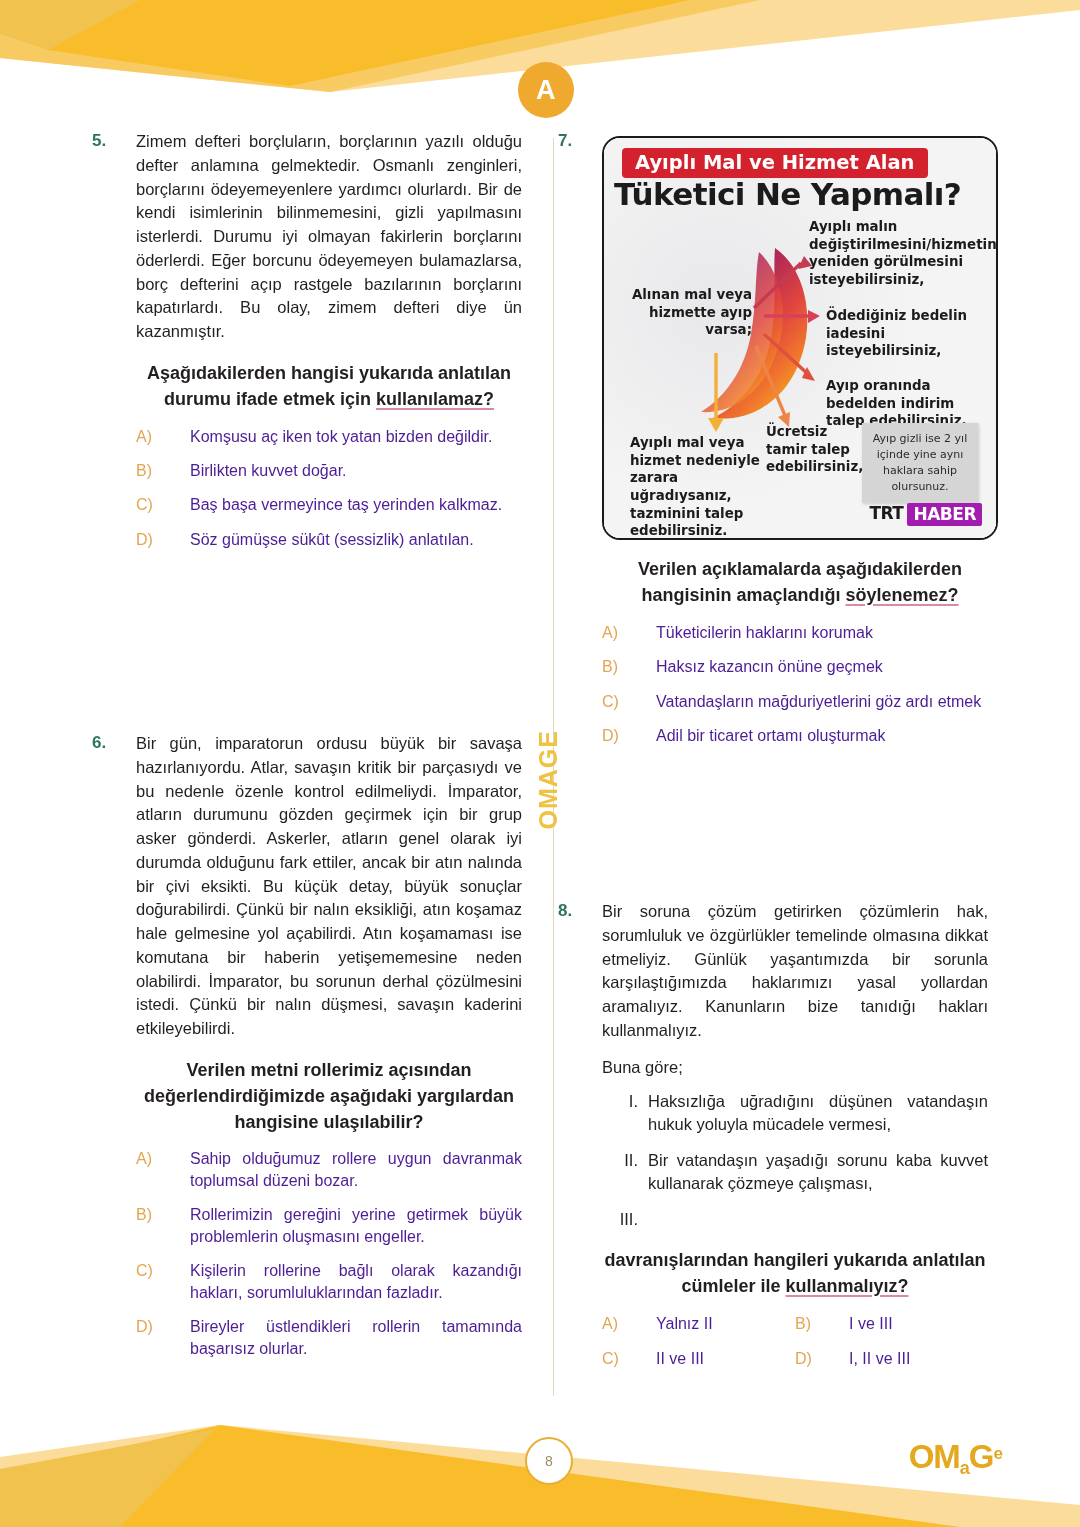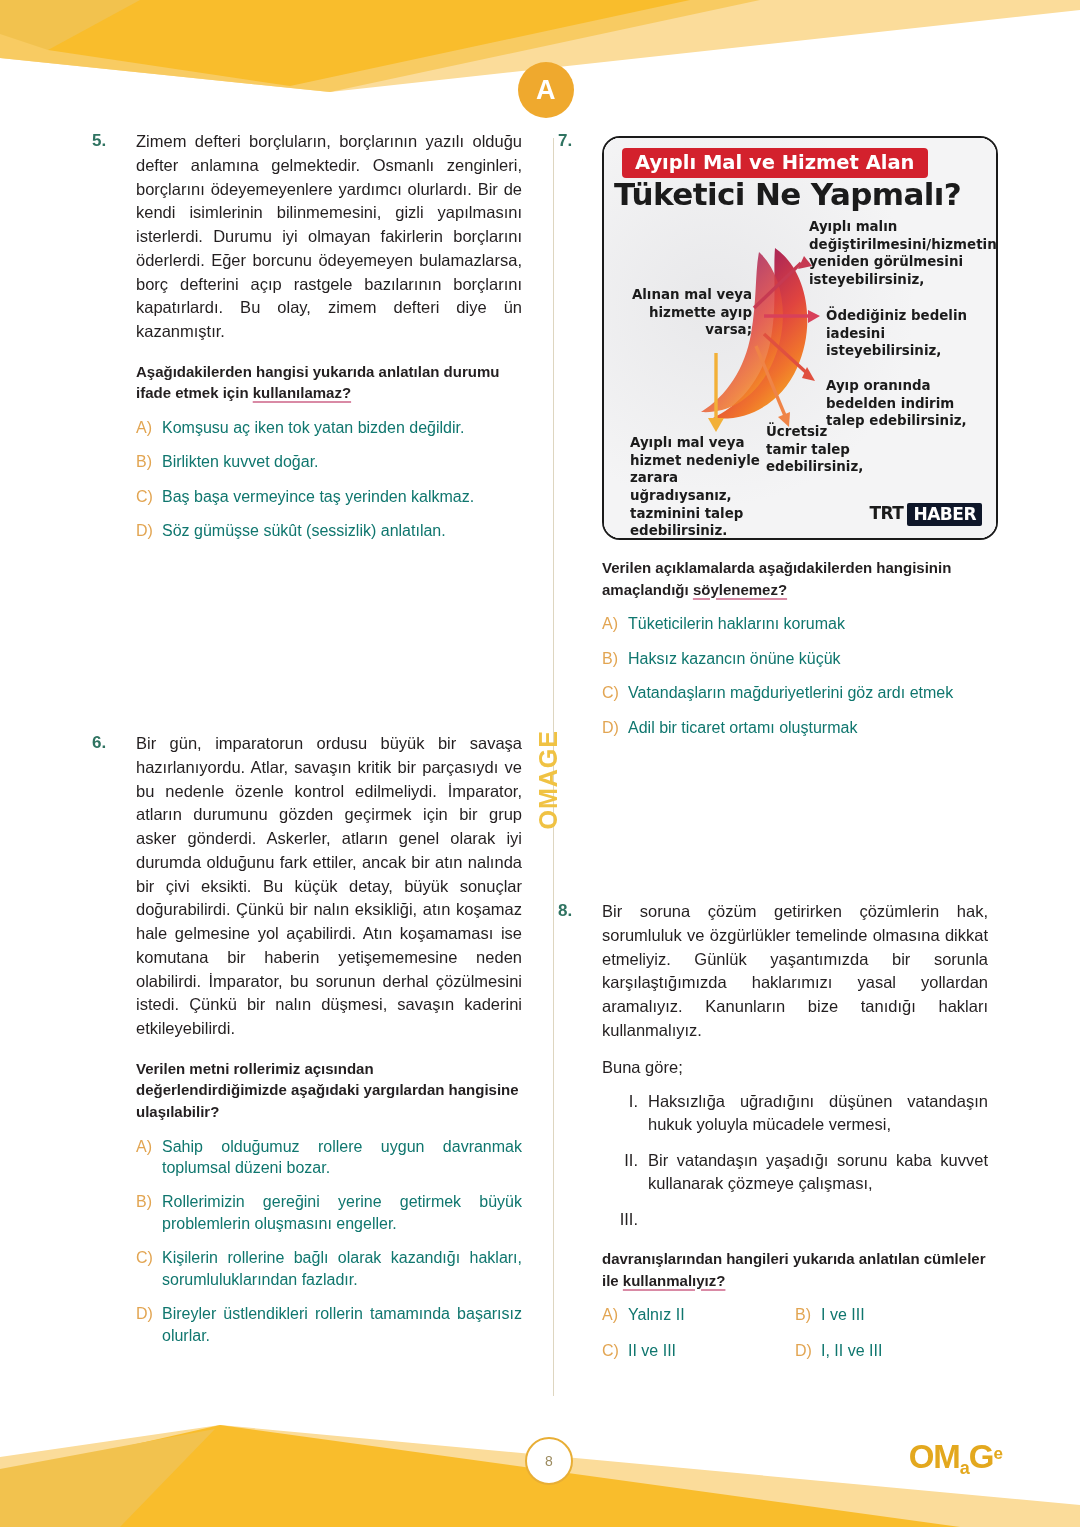--- a/index.html
+++ b/index.html
@@ -119,25 +119,26 @@
   }
   .q-body { flex: 1 1 auto; }
   .q-text {
     font-size: 16.5px;
     line-height: 1.44;
     text-align: justify;
     color: #231f20;
     margin: 0;
   }
   .q-prompt {
-    font-size: 15px;
+    font-size: 18px;
     line-height: 1.44;
     font-weight: bold;
     margin: 17px 0 0 0;
     color: #231f20;
+    text-align: center;
   }
   .q-prompt .u {
     text-decoration: underline;
     text-decoration-color: #d98aa5;
     text-underline-offset: 3px;
     text-decoration-thickness: 2px;
   }
   .q-sub {
     font-size: 16.5px;
     font-weight: normal;
@@ -150,21 +151,21 @@
     display: flex;
     margin-bottom: 13px;
     font-size: 16px;
     line-height: 1.34;
   }
   .opt-letter {
     flex: 0 0 26px;
     color: #e2a552;
     font-weight: normal;
   }
-  .opt-text { flex: 1 1 auto; text-align: justify; color: #0f766e; }
+  .opt-text { flex: 1 1 auto; text-align: justify; color: #4c1d95; margin-left: 28px; }
   .opt.justify .opt-text { text-align: justify; }
 
   
   .roman-list { margin: 13px 0 0 0; }
   .roman-item {
     display: flex;
     margin-bottom: 13px;
     font-size: 16.5px;
     line-height: 1.4;
   }
@@ -254,21 +255,21 @@
     position: absolute;
     right: 14px; bottom: 12px;
     display: flex;
     align-items: stretch;
     font-size: 17px;
     font-weight: bold;
     letter-spacing: -0.5px;
   }
   #trt-logo .trt { color: #1b1b1b; padding-right: 4px; }
   #trt-logo .haber {
-    background: #0f172a;
+    background: #a21caf;
     color: #ffffff;
     padding: 1px 6px 2px 6px;
     border-radius: 2px;
   }
 </style>
 </head>
 <body>
 
 <div id="page">
 
@@ -400,37 +401,38 @@
               <div id="info-banner">Ayıplı Mal ve Hizmet Alan</div>
               <div id="info-title">Tüketici Ne Yapmalı?</div>
 
               <div class="info-label" id="lbl-source">Alınan mal veya hizmette ayıp varsa;</div>
               <div class="info-label" id="lbl-1">Ayıplı malın değiştirilmesini/hizmetin yeniden görülmesini isteyebilirsiniz,</div>
               <div class="info-label" id="lbl-2">Ödediğiniz bedelin iadesini isteyebilirsiniz,</div>
               <div class="info-label" id="lbl-3">Ayıp oranında bedelden indirim talep edebilirsiniz,</div>
               <div class="info-label" id="lbl-4">Ücretsiz tamir talep edebilirsiniz,</div>
               <div class="info-label" id="lbl-5">Ayıplı mal veya hizmet nedeniyle zarara uğradıysanız, tazminini talep edebilirsiniz.</div>
 
+              <div id="info-note">Ayıp gizli ise 2 yıl içinde yine aynı haklara sahip olursunuz.</div>
 
               <div id="trt-logo">
                 <span class="trt">TRT</span>
                 <span class="haber">HABER</span>
               </div>
             </div>
 
             <p class="q-prompt"><span>Verilen açıklamalarda aşağıdakilerden hangisinin amaçlandığı </span><span class="u">söylenemez?</span></p>
 
             <div class="options">
               <div class="opt">
                 <span class="opt-letter">A)</span>
                 <span class="opt-text">Tüketicilerin haklarını korumak</span>
               </div>
               <div class="opt">
                 <span class="opt-letter">B)</span>
-                <span class="opt-text">Haksız kazancın önüne küçük</span>
+                <span class="opt-text">Haksız kazancın önüne geçmek</span>
               </div>
               <div class="opt">
                 <span class="opt-letter">C)</span>
                 <span class="opt-text">Vatandaşların mağduriyetlerini göz ardı etmek</span>
               </div>
               <div class="opt">
                 <span class="opt-letter">D)</span>
                 <span class="opt-text">Adil bir ticaret ortamı oluşturmak</span>
               </div>
             </div>

